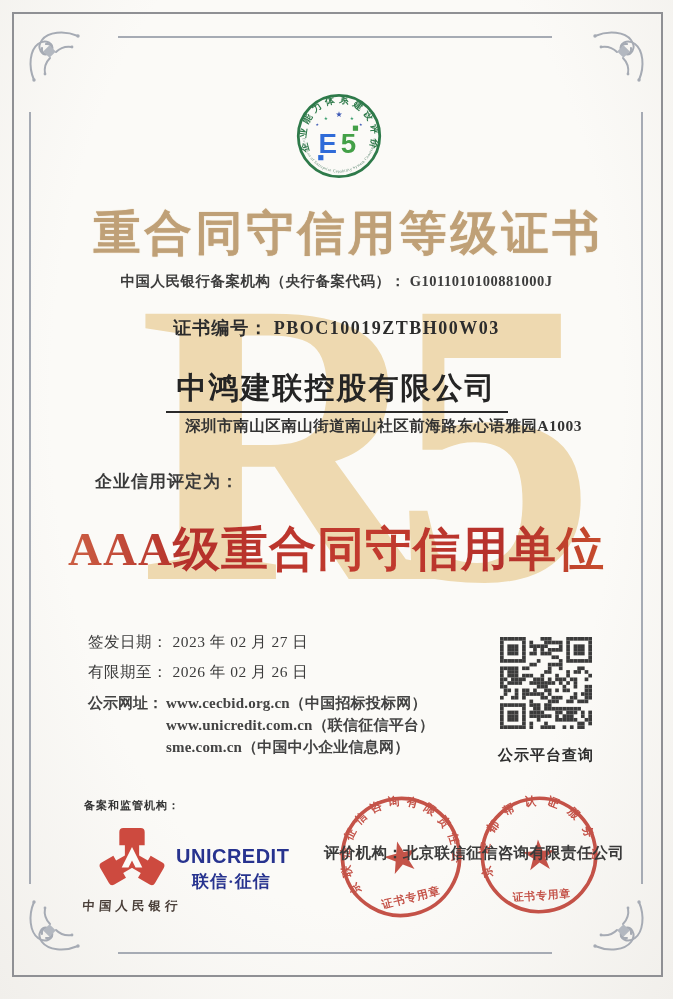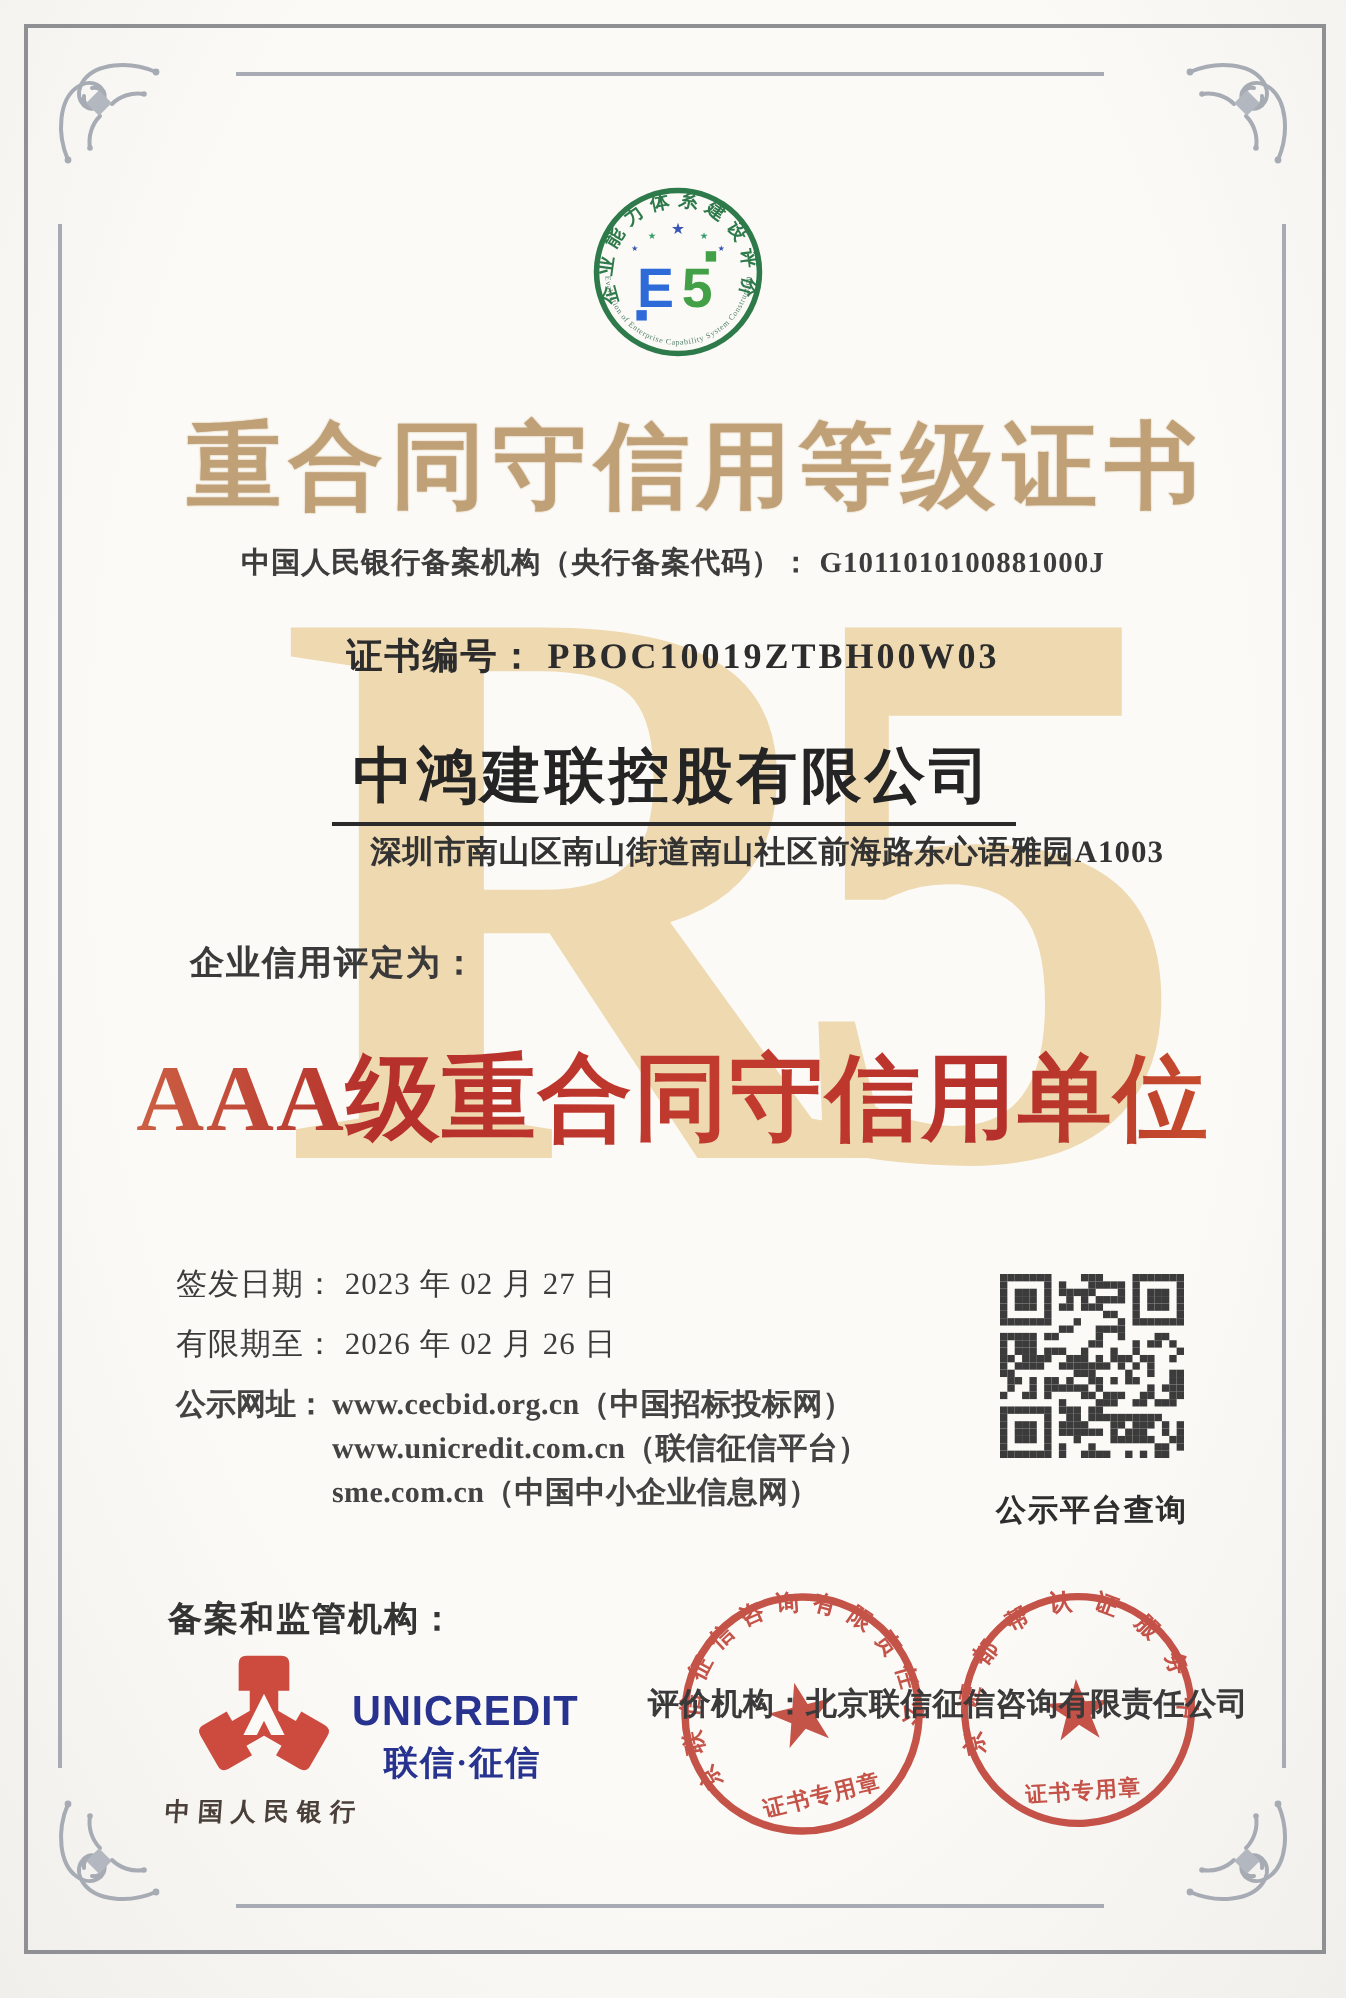--- a/index.html
+++ b/index.html
@@ -88,21 +88,21 @@
   .publicity .row + .row .lbl{visibility:hidden;}
 
   .qr-box{position:absolute;left:500px;top:637px;width:92px;height:92px;}
   .qr-box svg{width:100%;height:100%;}
   .qr-caption{
     position:absolute;left:478px;top:746px;width:136px;text-align:center;
     font-size:15px;color:#2e2e2e;letter-spacing:1px;font-weight:bold;
   }
 
   .regulator-label{
-    position:absolute;left:84px;top:798px;font-size:17px;font-weight:bold;color:#343434;letter-spacing:1px;
+    position:absolute;left:84px;top:798px;font-size:11px;font-weight:bold;color:#343434;letter-spacing:1px;
   }
   .pboc-logo{position:absolute;left:88px;top:820px;width:88px;height:76px;}
   .pboc-caption{
     position:absolute;left:74px;top:898px;width:116px;text-align:center;
     font-size:12.5px;color:#4a3f39;letter-spacing:4px;font-weight:bold;
     transform:skewX(-4deg);
   }
   .unicredit-en{
     position:absolute;left:176px;top:845px;width:120px;
     font-family:"Liberation Sans", sans-serif;

